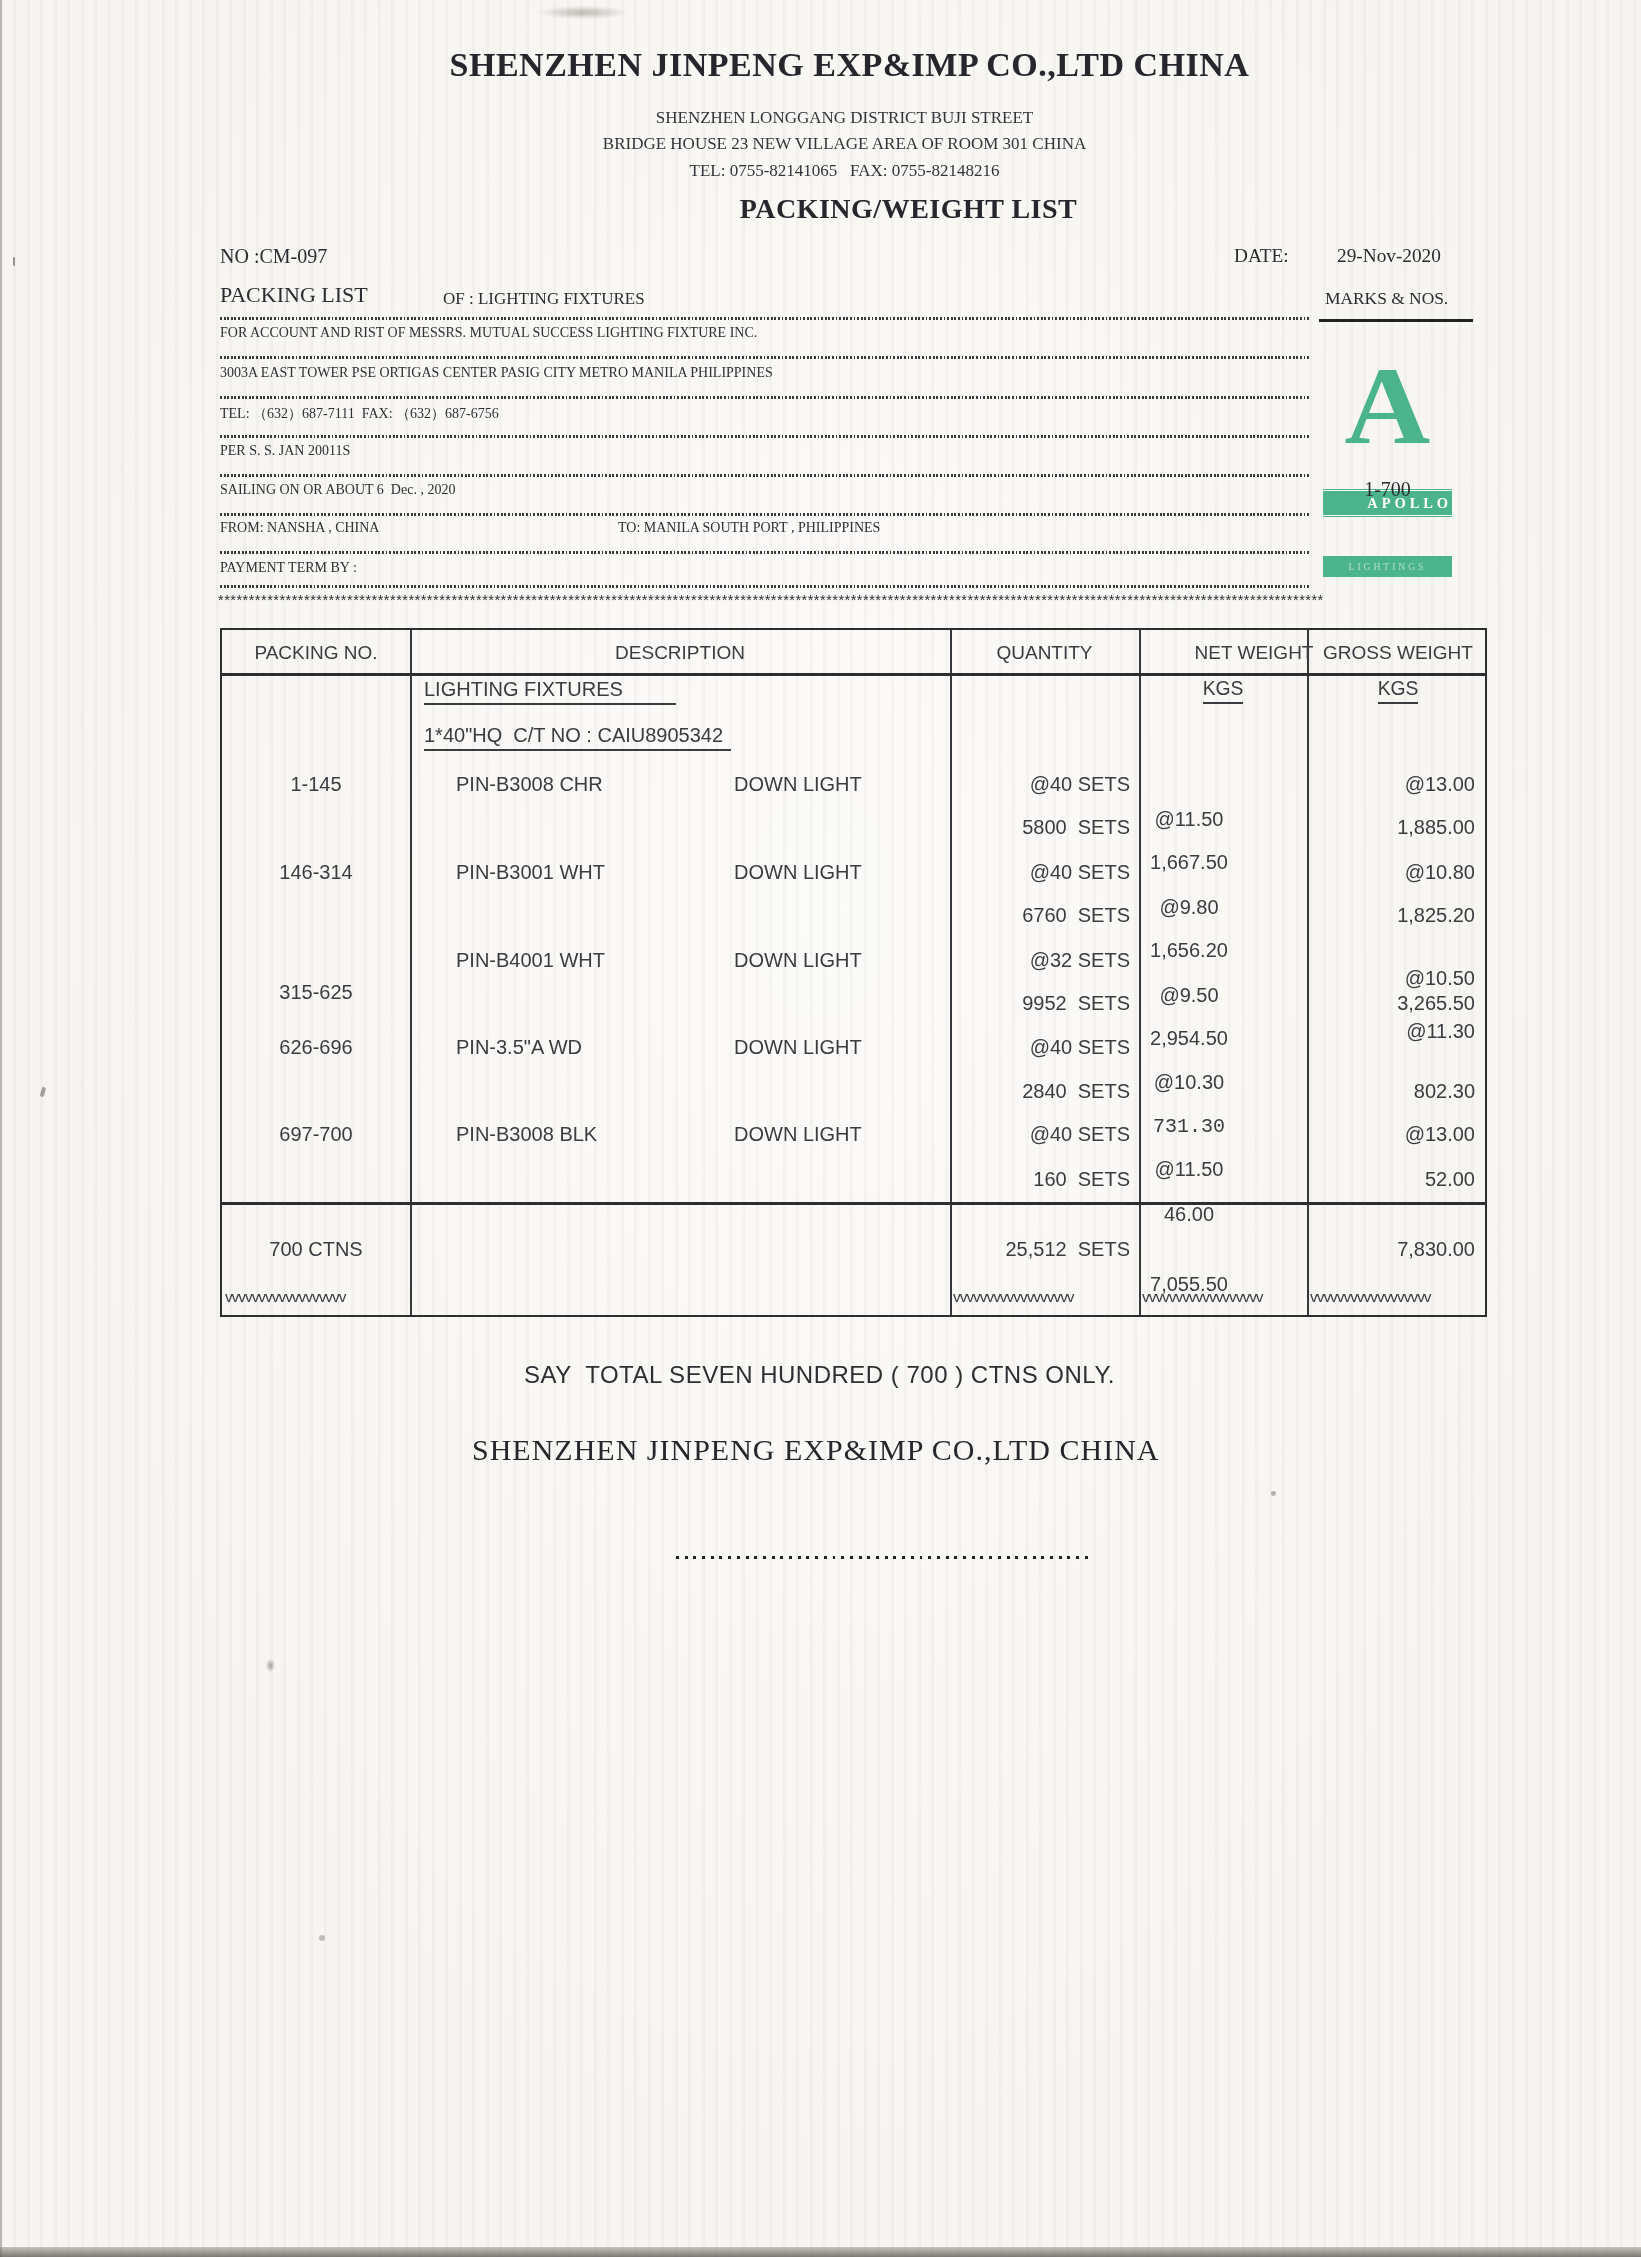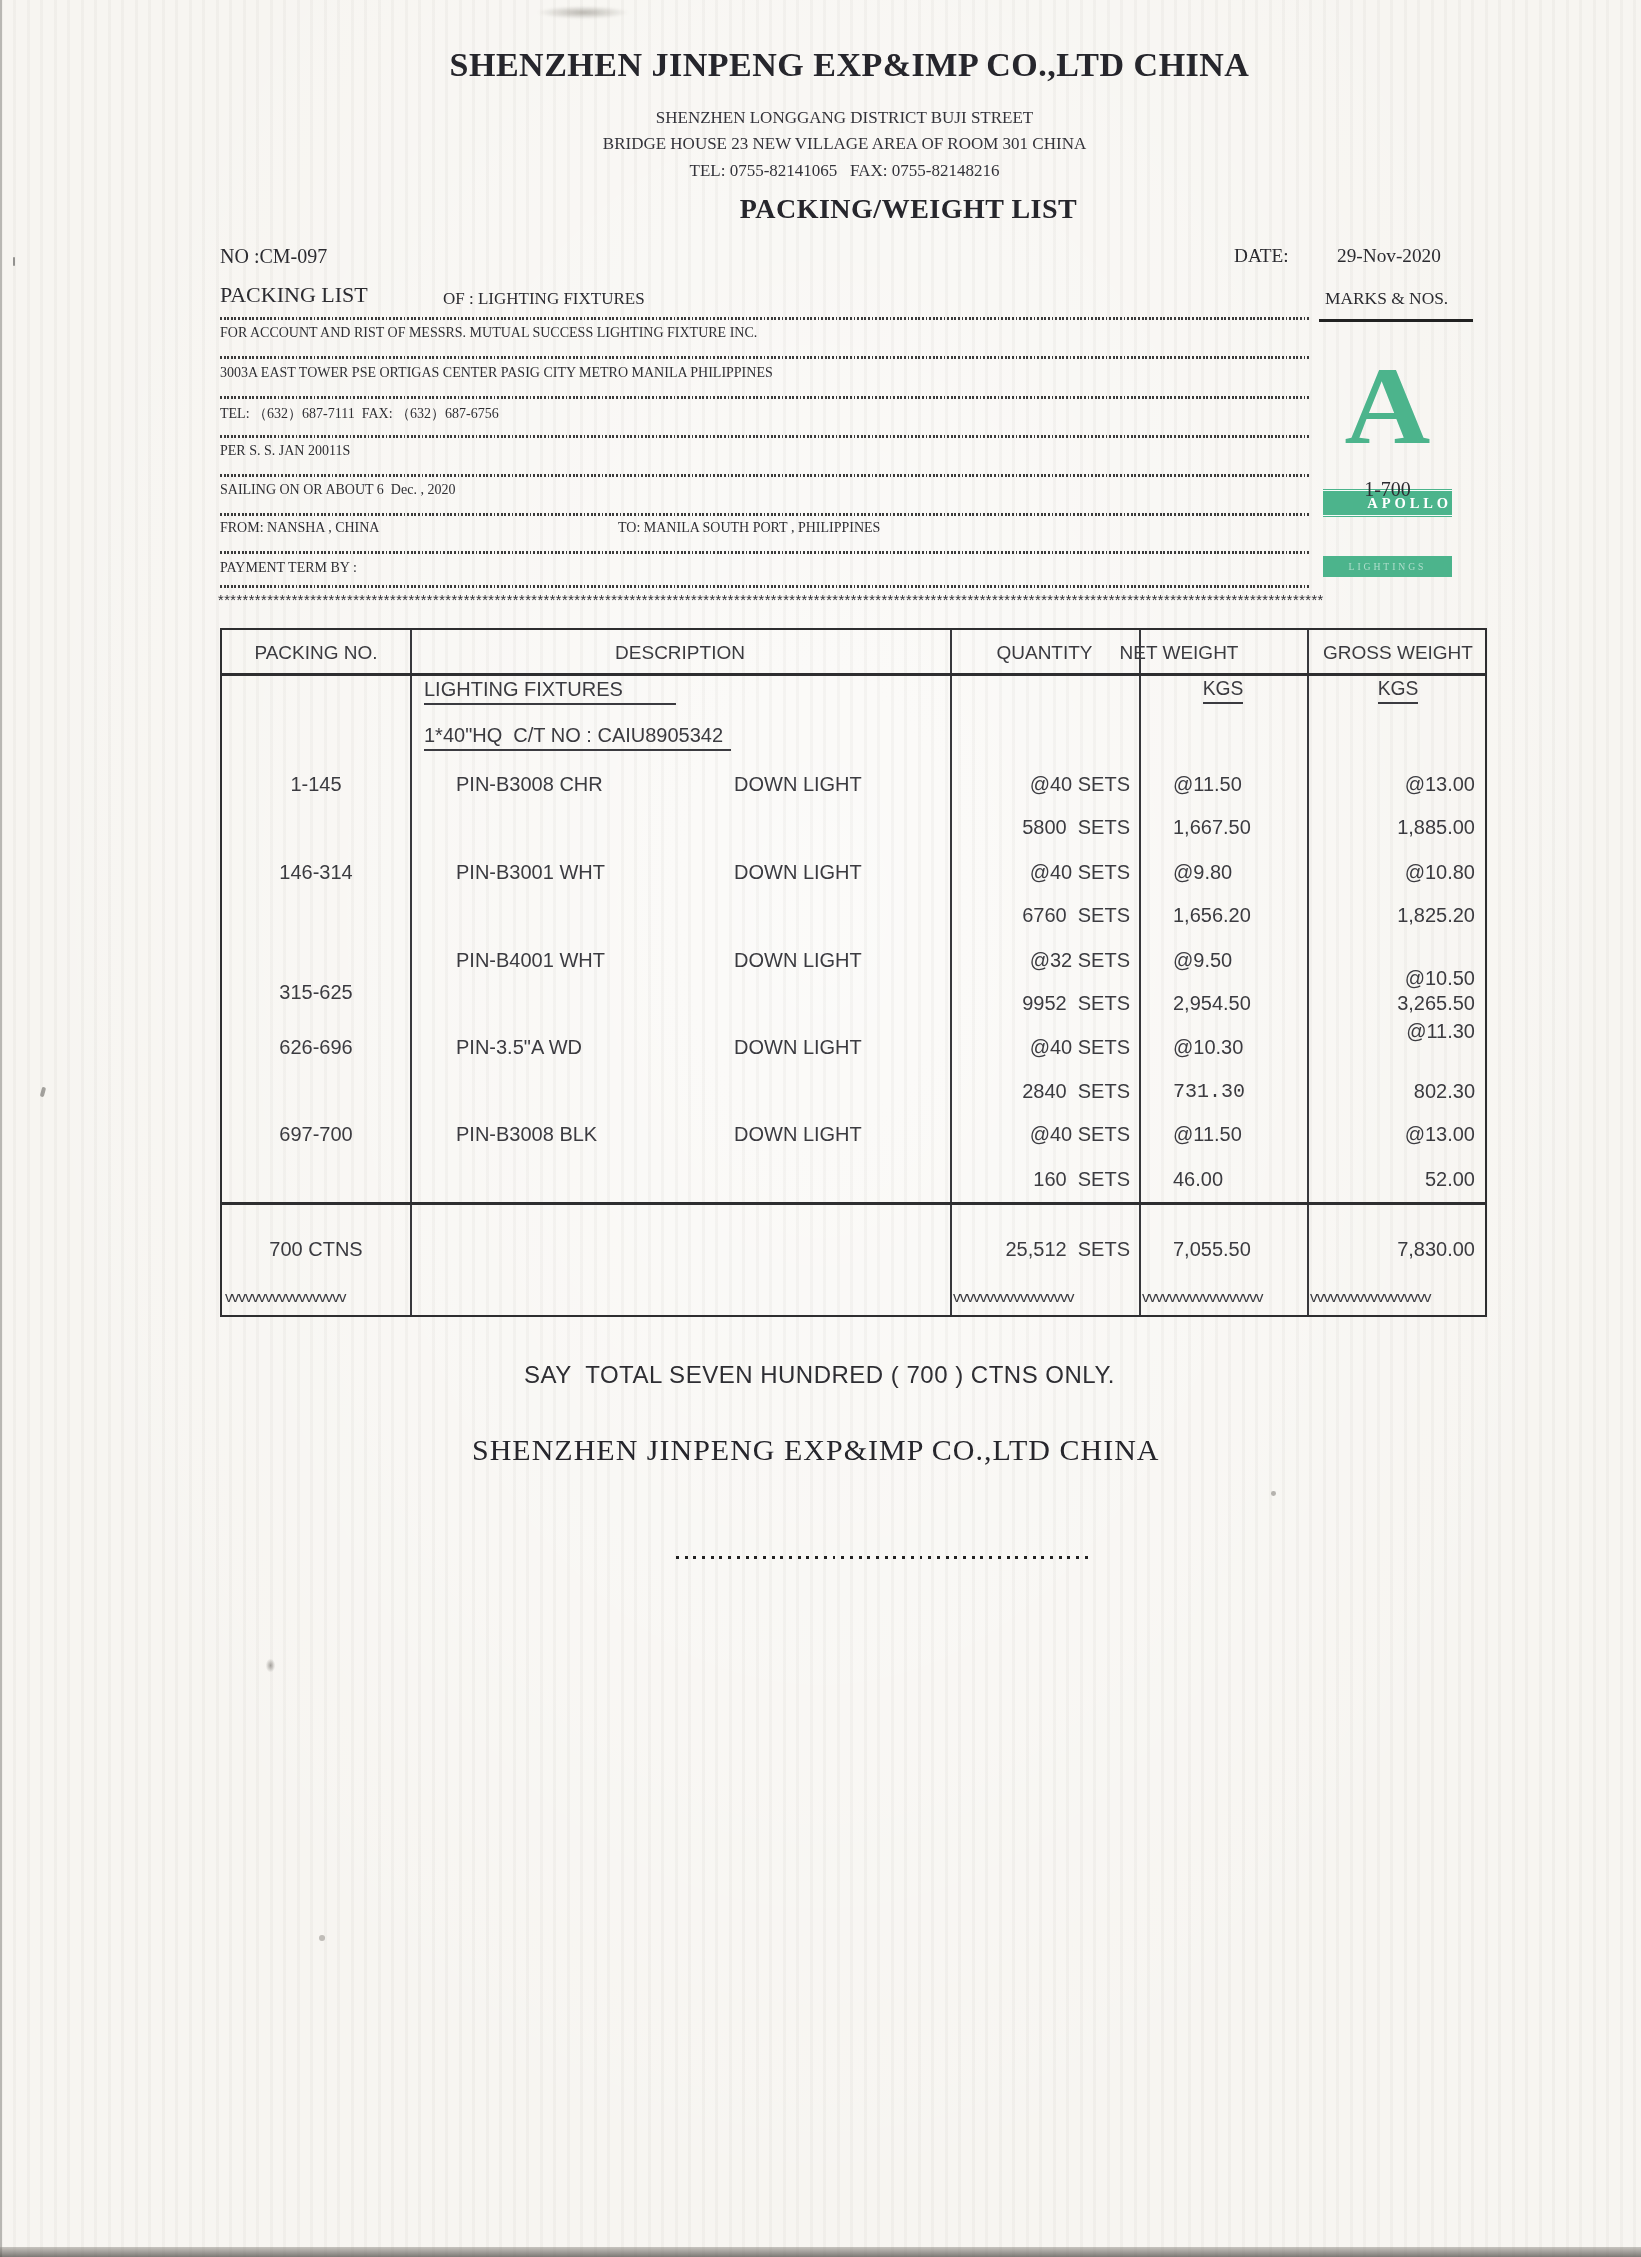--- a/index.html
+++ b/index.html
@@ -48,34 +48,34 @@
   
   .stars{top:592px;left:218px;width:1315px;height:21px;overflow:hidden;font-family:"Liberation Sans",sans-serif;font-size:14.5px;letter-spacing:0.5px;color:#2d2d32;}
   
   .tbl{top:628px;left:220px;width:1267px;height:689px;border:2.9px solid #2e2e30;box-sizing:border-box;font-family:"Liberation Sans",sans-serif;color:#3b3b40;}
   .tbl .vline{position:absolute;top:0;bottom:0;width:1.9px;background:#38383c;}
   .v1{left:188px;} .v2{left:728px;} .v3{left:917px;} .v4{left:1085px;}
   .hline-head{position:absolute;top:43px;left:0;width:100%;height:2.9px;background:#2e2e30;}
   .hline-total{position:absolute;top:572px;left:0;width:100%;height:2.9px;background:#2e2e30;}
   .th{position:absolute;top:11.6px;font-size:19px;text-align:center;white-space:pre;}
   .th1{left:0;width:188px;} .th2{left:188px;width:540px;} .th3{left:728px;width:189px;}
-  .th4{left:873px;width:168px;} .th5{left:1085px;width:182px;}
+  .th4{left:948px;width:168px;} .th5{left:1085px;width:182px;}
   .underlined{display:inline-block;border-bottom:2.4px solid #3b3b40;padding-bottom:1.9px;}
   .desc1{position:absolute;top:48px;left:202px;font-size:20px;white-space:pre;}
   .desc1 .underlined{padding-right:53px;}
   .desc2{position:absolute;top:94px;left:202px;font-size:20px;white-space:pre;}
   .desc2 .underlined{padding-right:7.7px;}
   .kgs-net{position:absolute;top:48px;left:917px;width:168px;text-align:center;font-size:19.3px;}
   .kgs-gross{position:absolute;top:48px;left:1085px;width:182px;text-align:center;font-size:19.3px;}
   .cell{position:absolute;font-size:20px;white-space:pre;}
   .c-pack{left:0;width:188px;text-align:center;}
   .c-name{left:234px;}
   .c-type{left:512px;}
   .c-qty{left:728px;width:180px;text-align:right;}
-  .c-net{left:951px;width:156px;text-align:left;}
+  .c-net{left:889px;width:156px;text-align:center;margin-top:35px;}
   .c-gross{left:1085px;width:168px;text-align:right;}
   .zig{position:absolute;top:658px;font-size:15.4px;letter-spacing:-1px;overflow:hidden;height:19.3px;color:#3b3b40;}
   .zig1{left:2.9px;width:182px;} .zig2{left:731px;width:183px;} .zig3{left:920px;width:162px;} .zig4{left:1088px;width:176px;}
   
   .say-total{top:1361px;left:524px;font-family:"Liberation Sans",sans-serif;font-size:24px;color:#2e2e33;letter-spacing:0.5px;}
   .footer-company{top:1433px;left:472px;font-size:30px;color:#26262c;letter-spacing:1px;}
   .sig-dotline{top:1556px;left:676px;width:413px;height:2.9px;
     background:repeating-linear-gradient(90deg,#222 0 2.9px, rgba(0,0,0,0) 2.9px 8.7px);}
   
   .artifact{position:absolute;pointer-events:none;}

